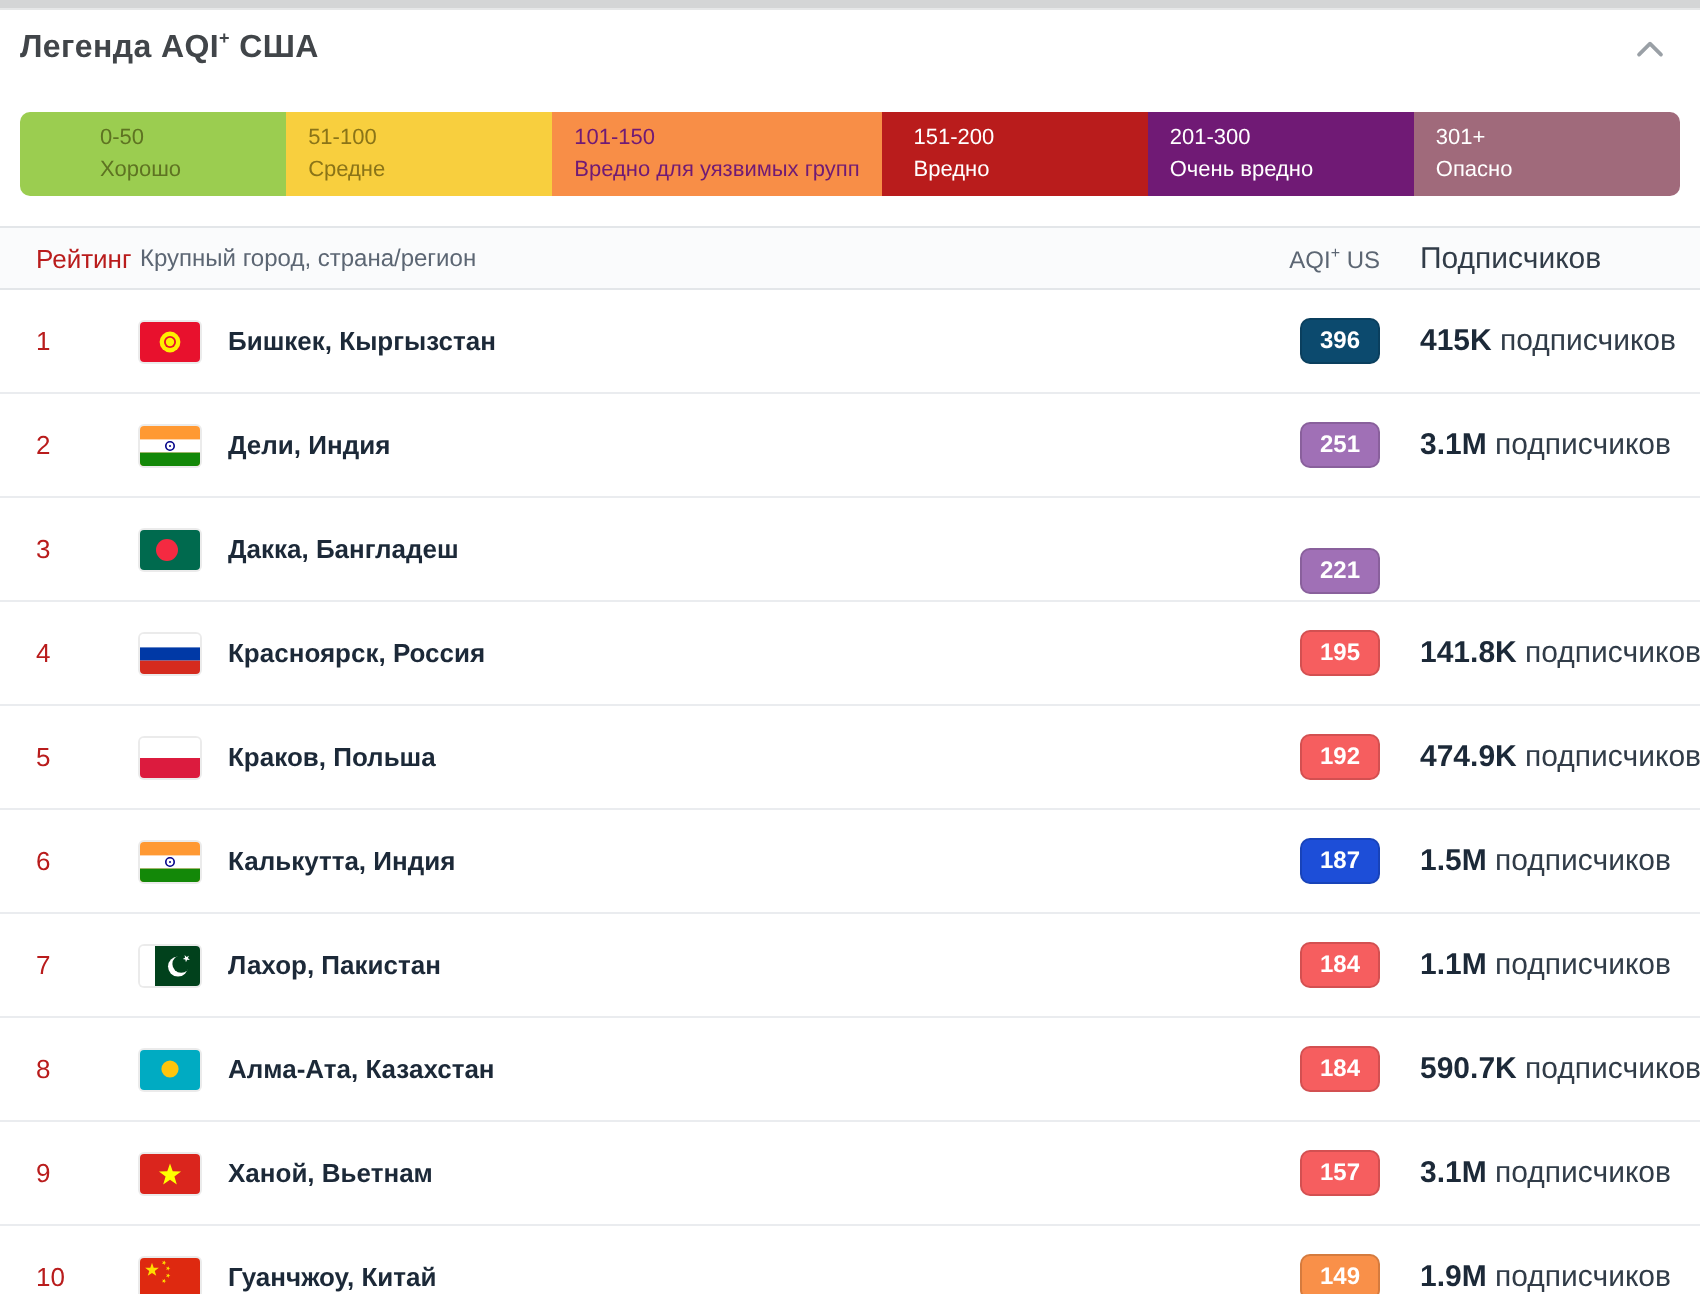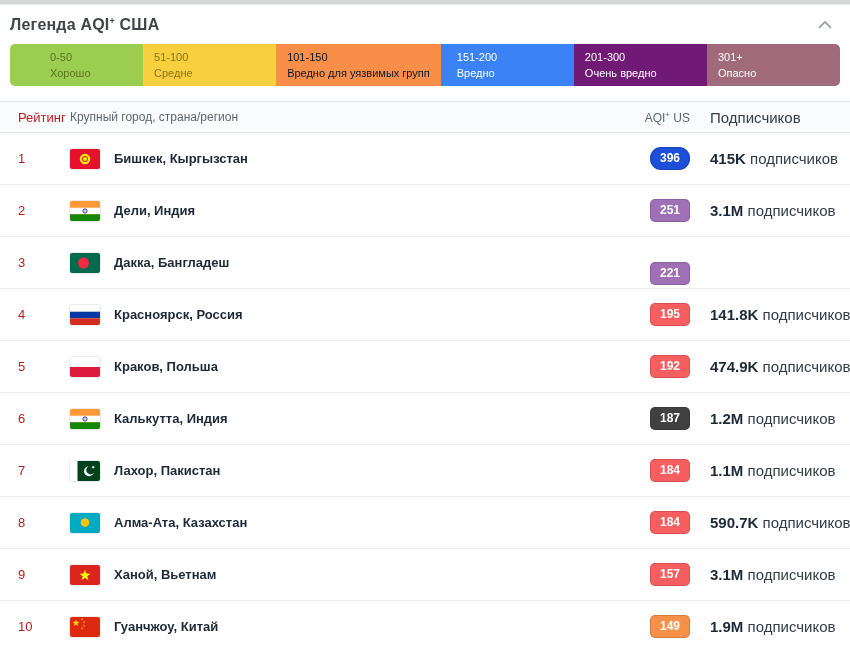--- a/index.html
+++ b/index.html
@@ -4,22 +4,22 @@
 <style>
   html,body{margin:0;padding:0;}
   body{
     width:850px;height:647px;overflow:hidden;background:#ffffff;
     font-family:"Liberation Sans",sans-serif;color:#1b2733;
     -webkit-font-smoothing:antialiased;
   }
   .top-strip{height:4px;background:#d4d5d6;border-bottom:1px solid #e6e7e8;}
   
   .legend-header{
-    display:flex;align-items:center;justify-content:space-between;
-    padding:9px 14px 8px 10px;
+    display:flex;align-items:flex-start;justify-content:space-between;
+    padding:9px 14px 20px 10px;
   }
   .legend-title{
     font-size:16px;font-weight:700;color:#414549;letter-spacing:.2px;margin:0;
   }
   .legend-title .sup{font-size:9px;vertical-align:super;font-weight:700;}
   .chevron-btn{background:none;border:none;padding:0;cursor:pointer;line-height:0;}
   .legend-bar{
     margin:0 10px;height:42px;border-radius:5px;overflow:hidden;
     display:grid;grid-template-columns:repeat(6,1fr);
   }
@@ -73,25 +73,25 @@
 
 <div class="legend-bar" id="legend-bar">
     <div class="legend-seg" style="background: rgb(155, 205, 80); color: rgb(94, 115, 34); padding-left: 40px;">
       <div class="rng">0-50</div>
       <div class="lbl">Хорошо</div>
     </div>
     <div class="legend-seg" style="background: rgb(248, 207, 62); color: rgb(138, 116, 24);">
       <div class="rng">51-100</div>
       <div class="lbl">Средне</div>
     </div>
-    <div class="legend-seg" style="background: rgb(248, 142, 71); color: #0f172a;">
+    <div class="legend-seg" style="background: rgb(248, 142, 71); color: #701a75;">
       <div class="rng">101-150</div>
       <div class="lbl">Вредно для уязвимых групп</div>
     </div>
-    <div class="legend-seg" style="background: #3b82f6; color: rgb(255, 255, 255); padding-left: 16px;">
+    <div class="legend-seg" style="background: #b91c1c; color: rgb(255, 255, 255); padding-left: 16px;">
       <div class="rng">151-200</div>
       <div class="lbl">Вредно</div>
     </div>
     <div class="legend-seg" style="background: #701a75; color: rgb(255, 255, 255);">
       <div class="rng">201-300</div>
       <div class="lbl">Очень вредно</div>
     </div>
     <div class="legend-seg" style="background: rgb(160, 106, 123); color: rgb(255, 255, 255);">
       <div class="rng">301+</div>
       <div class="lbl">Опасно</div>
@@ -112,21 +112,21 @@
         <div class="c-rank">1</div>
         <div class="c-city">
           <span class="flag"><svg width="30" height="20" viewBox="0 0 30 20">
               <rect width="30" height="20" fill="#E8112D"></rect>
               <circle cx="15" cy="10" r="5.2" fill="#FFEF00"></circle>
               <circle cx="15" cy="10" r="3" fill="#E8112D"></circle>
               <circle cx="15" cy="10" r="2.1" fill="#FFEF00"></circle>
             </svg></span>
           <span class="city-name">Бишкек, Кыргызстан</span>
         </div>
-        <div class="c-aqi"><span class="aqi-badge" style="background: #1d4ed8; border-radius: 11px;">396</span></div>
+        <div class="c-aqi"><span class="aqi-badge" style="background: #0c4a6e;">396</span></div>
         <div class="c-fol"><b>415K</b><span> подписчиков</span></div>
       </div>
       <div class="trow tbody-row">
         <div class="c-rank">2</div>
         <div class="c-city">
           <span class="flag"><svg width="30" height="20" viewBox="0 0 30 20">
               <rect width="30" height="20" fill="#FF9933"></rect>
               <rect y="6.7" width="30" height="6.6" fill="#ffffff"></rect>
               <rect y="13.3" width="30" height="6.7" fill="#138808"></rect>
               <circle cx="15" cy="10" r="2.1" fill="none" stroke="#000088" stroke-width="0.8"></circle>
@@ -178,22 +178,22 @@
         <div class="c-city">
           <span class="flag"><svg width="30" height="20" viewBox="0 0 30 20">
               <rect width="30" height="20" fill="#FF9933"></rect>
               <rect y="6.7" width="30" height="6.6" fill="#ffffff"></rect>
               <rect y="13.3" width="30" height="6.7" fill="#138808"></rect>
               <circle cx="15" cy="10" r="2.1" fill="none" stroke="#000088" stroke-width="0.8"></circle>
               <circle cx="15" cy="10" r="0.5" fill="#000088"></circle>
             </svg></span>
           <span class="city-name">Калькутта, Индия</span>
         </div>
-        <div class="c-aqi"><span class="aqi-badge" style="background: #404040;">187</span></div>
-        <div class="c-fol"><b>1.2M</b><span> подписчиков</span></div>
+        <div class="c-aqi"><span class="aqi-badge" style="background: #1d4ed8;">187</span></div>
+        <div class="c-fol"><b>1.5M</b><span> подписчиков</span></div>
       </div>
       <div class="trow tbody-row">
         <div class="c-rank">7</div>
         <div class="c-city">
           <span class="flag"><svg width="30" height="20" viewBox="0 0 30 20">
               <rect width="30" height="20" fill="#ffffff"></rect>
               <rect x="7.5" width="22.5" height="20" fill="#01411C"></rect>
               <circle cx="19" cy="10.3" r="5" fill="#ffffff"></circle>
               <circle cx="20.6" cy="9" r="4.4" fill="#01411C"></circle>
               <polygon points="22.29,4.53 23.30,5.45 24.50,4.82 23.95,6.06 24.92,7.01 23.56,6.87 22.96,8.08 22.68,6.75 21.33,6.55 22.51,5.87" fill="#ffffff"></polygon>

